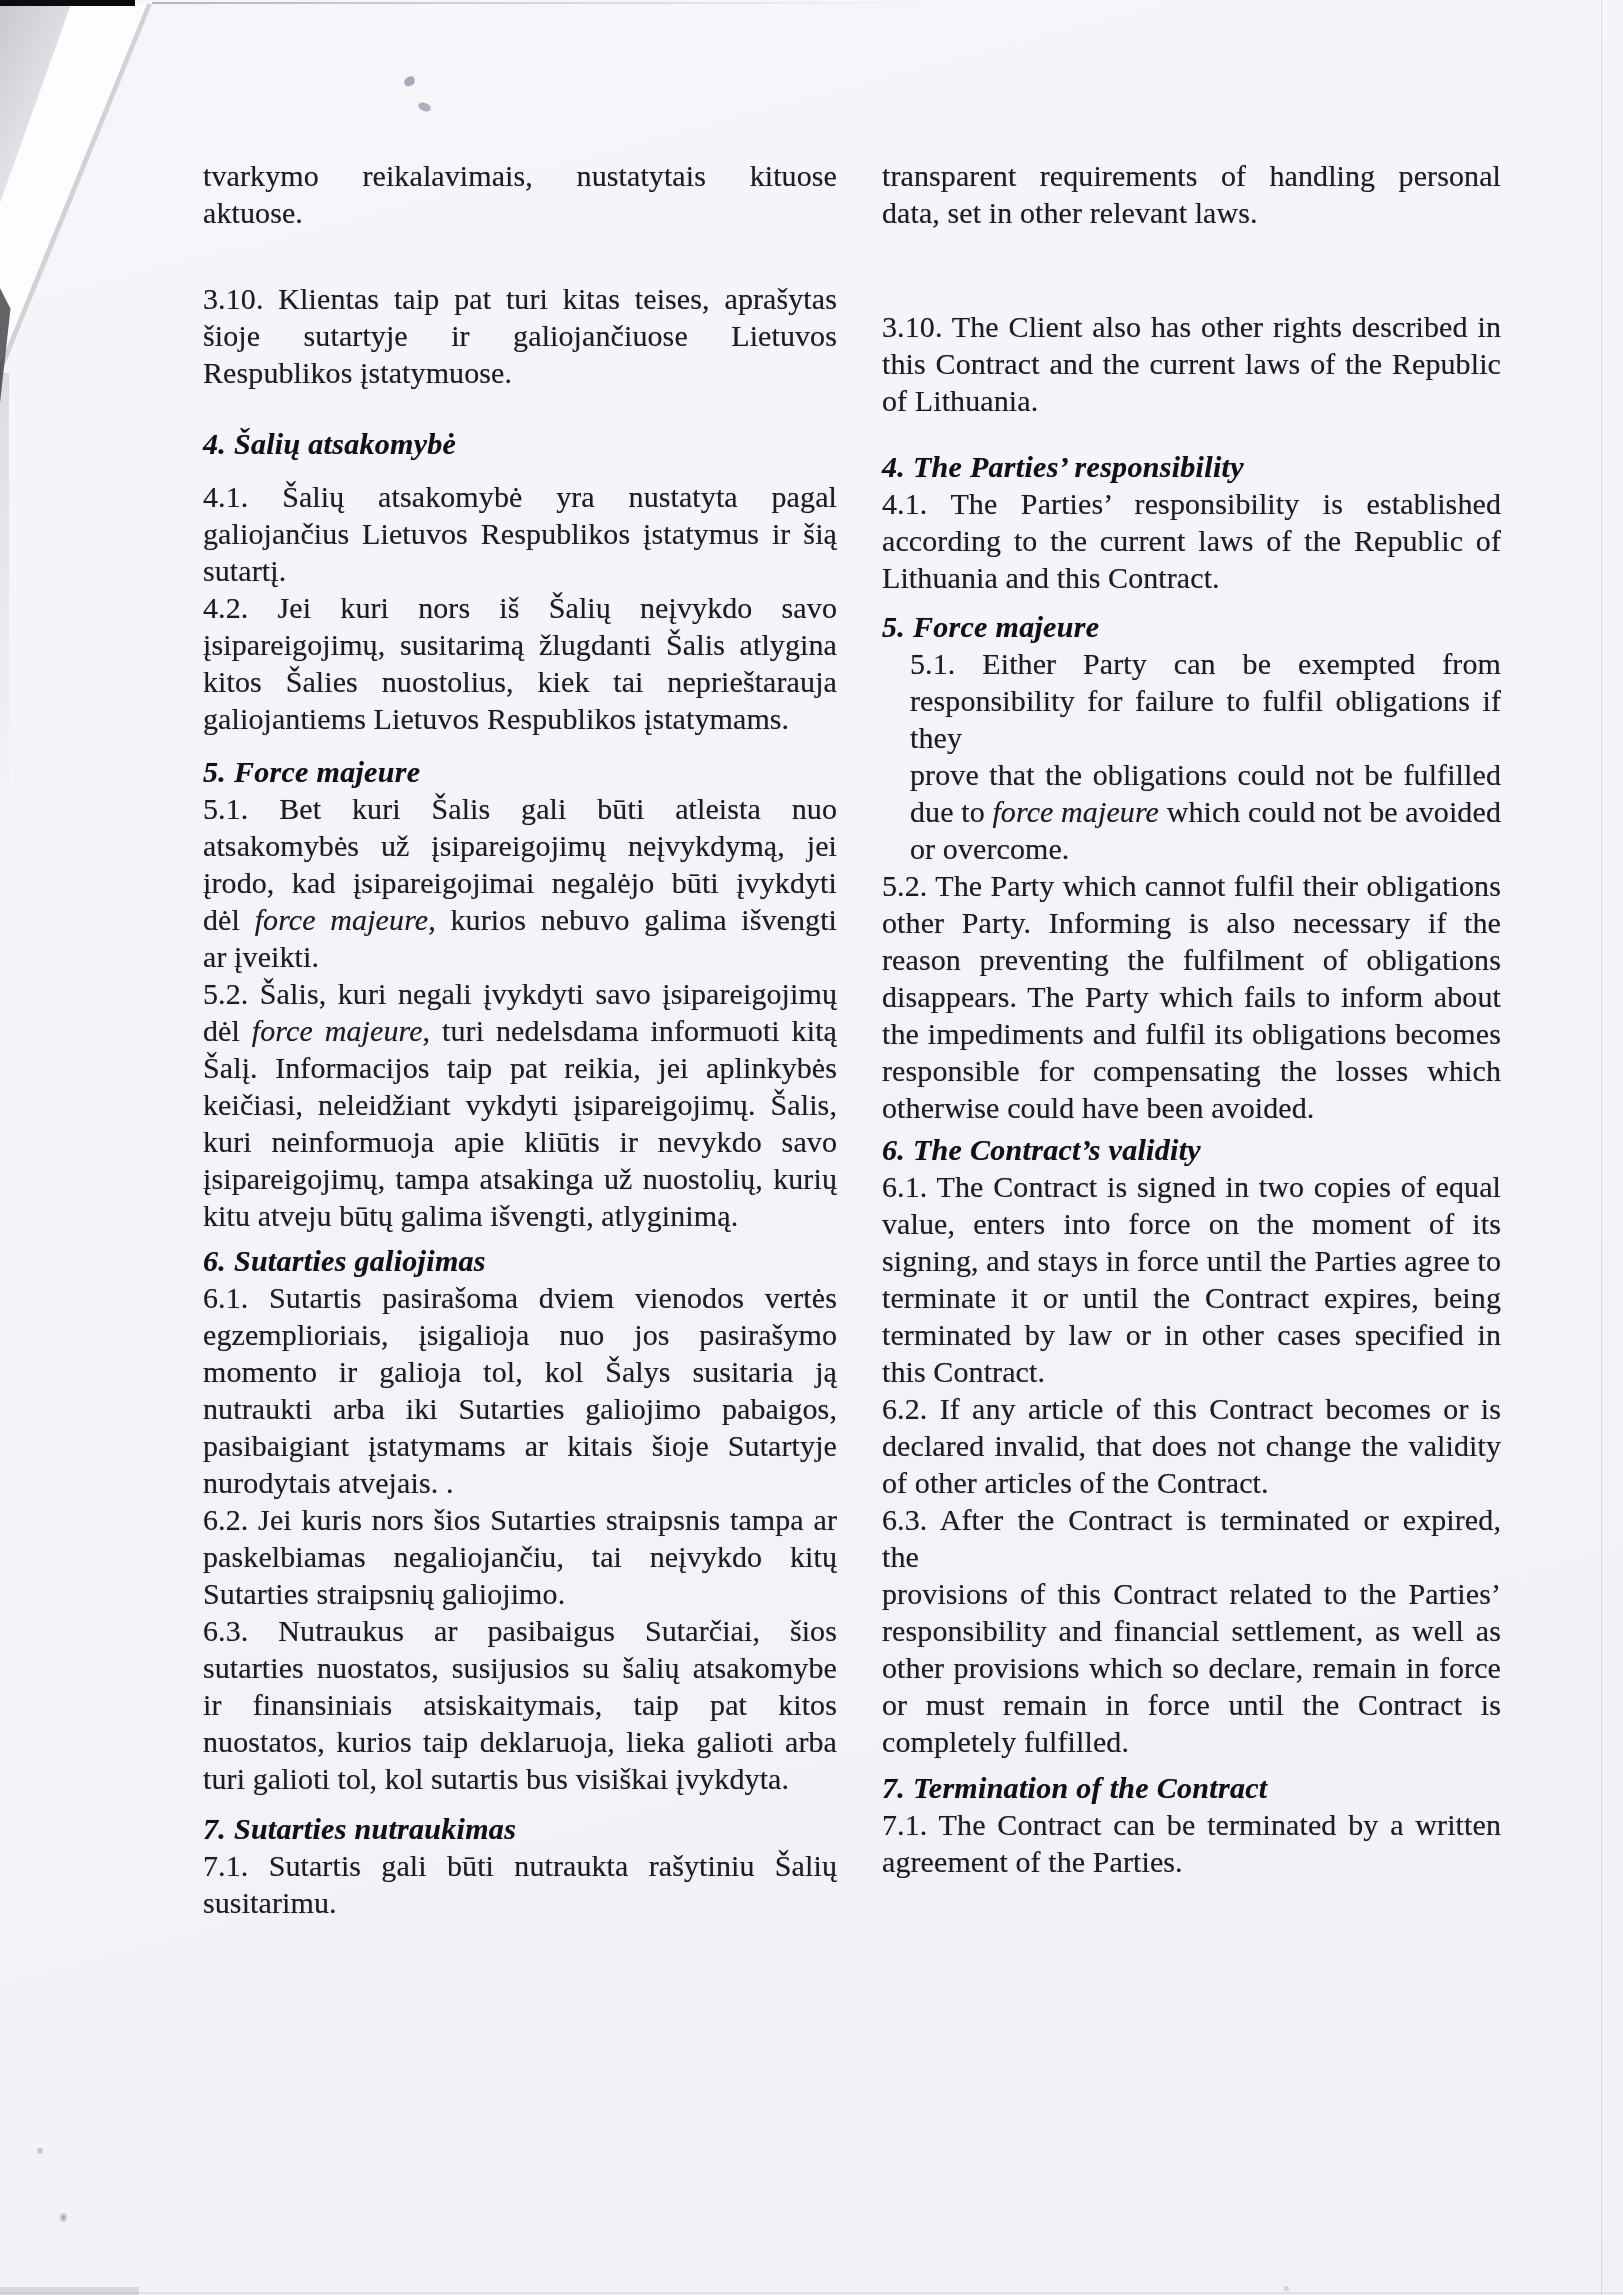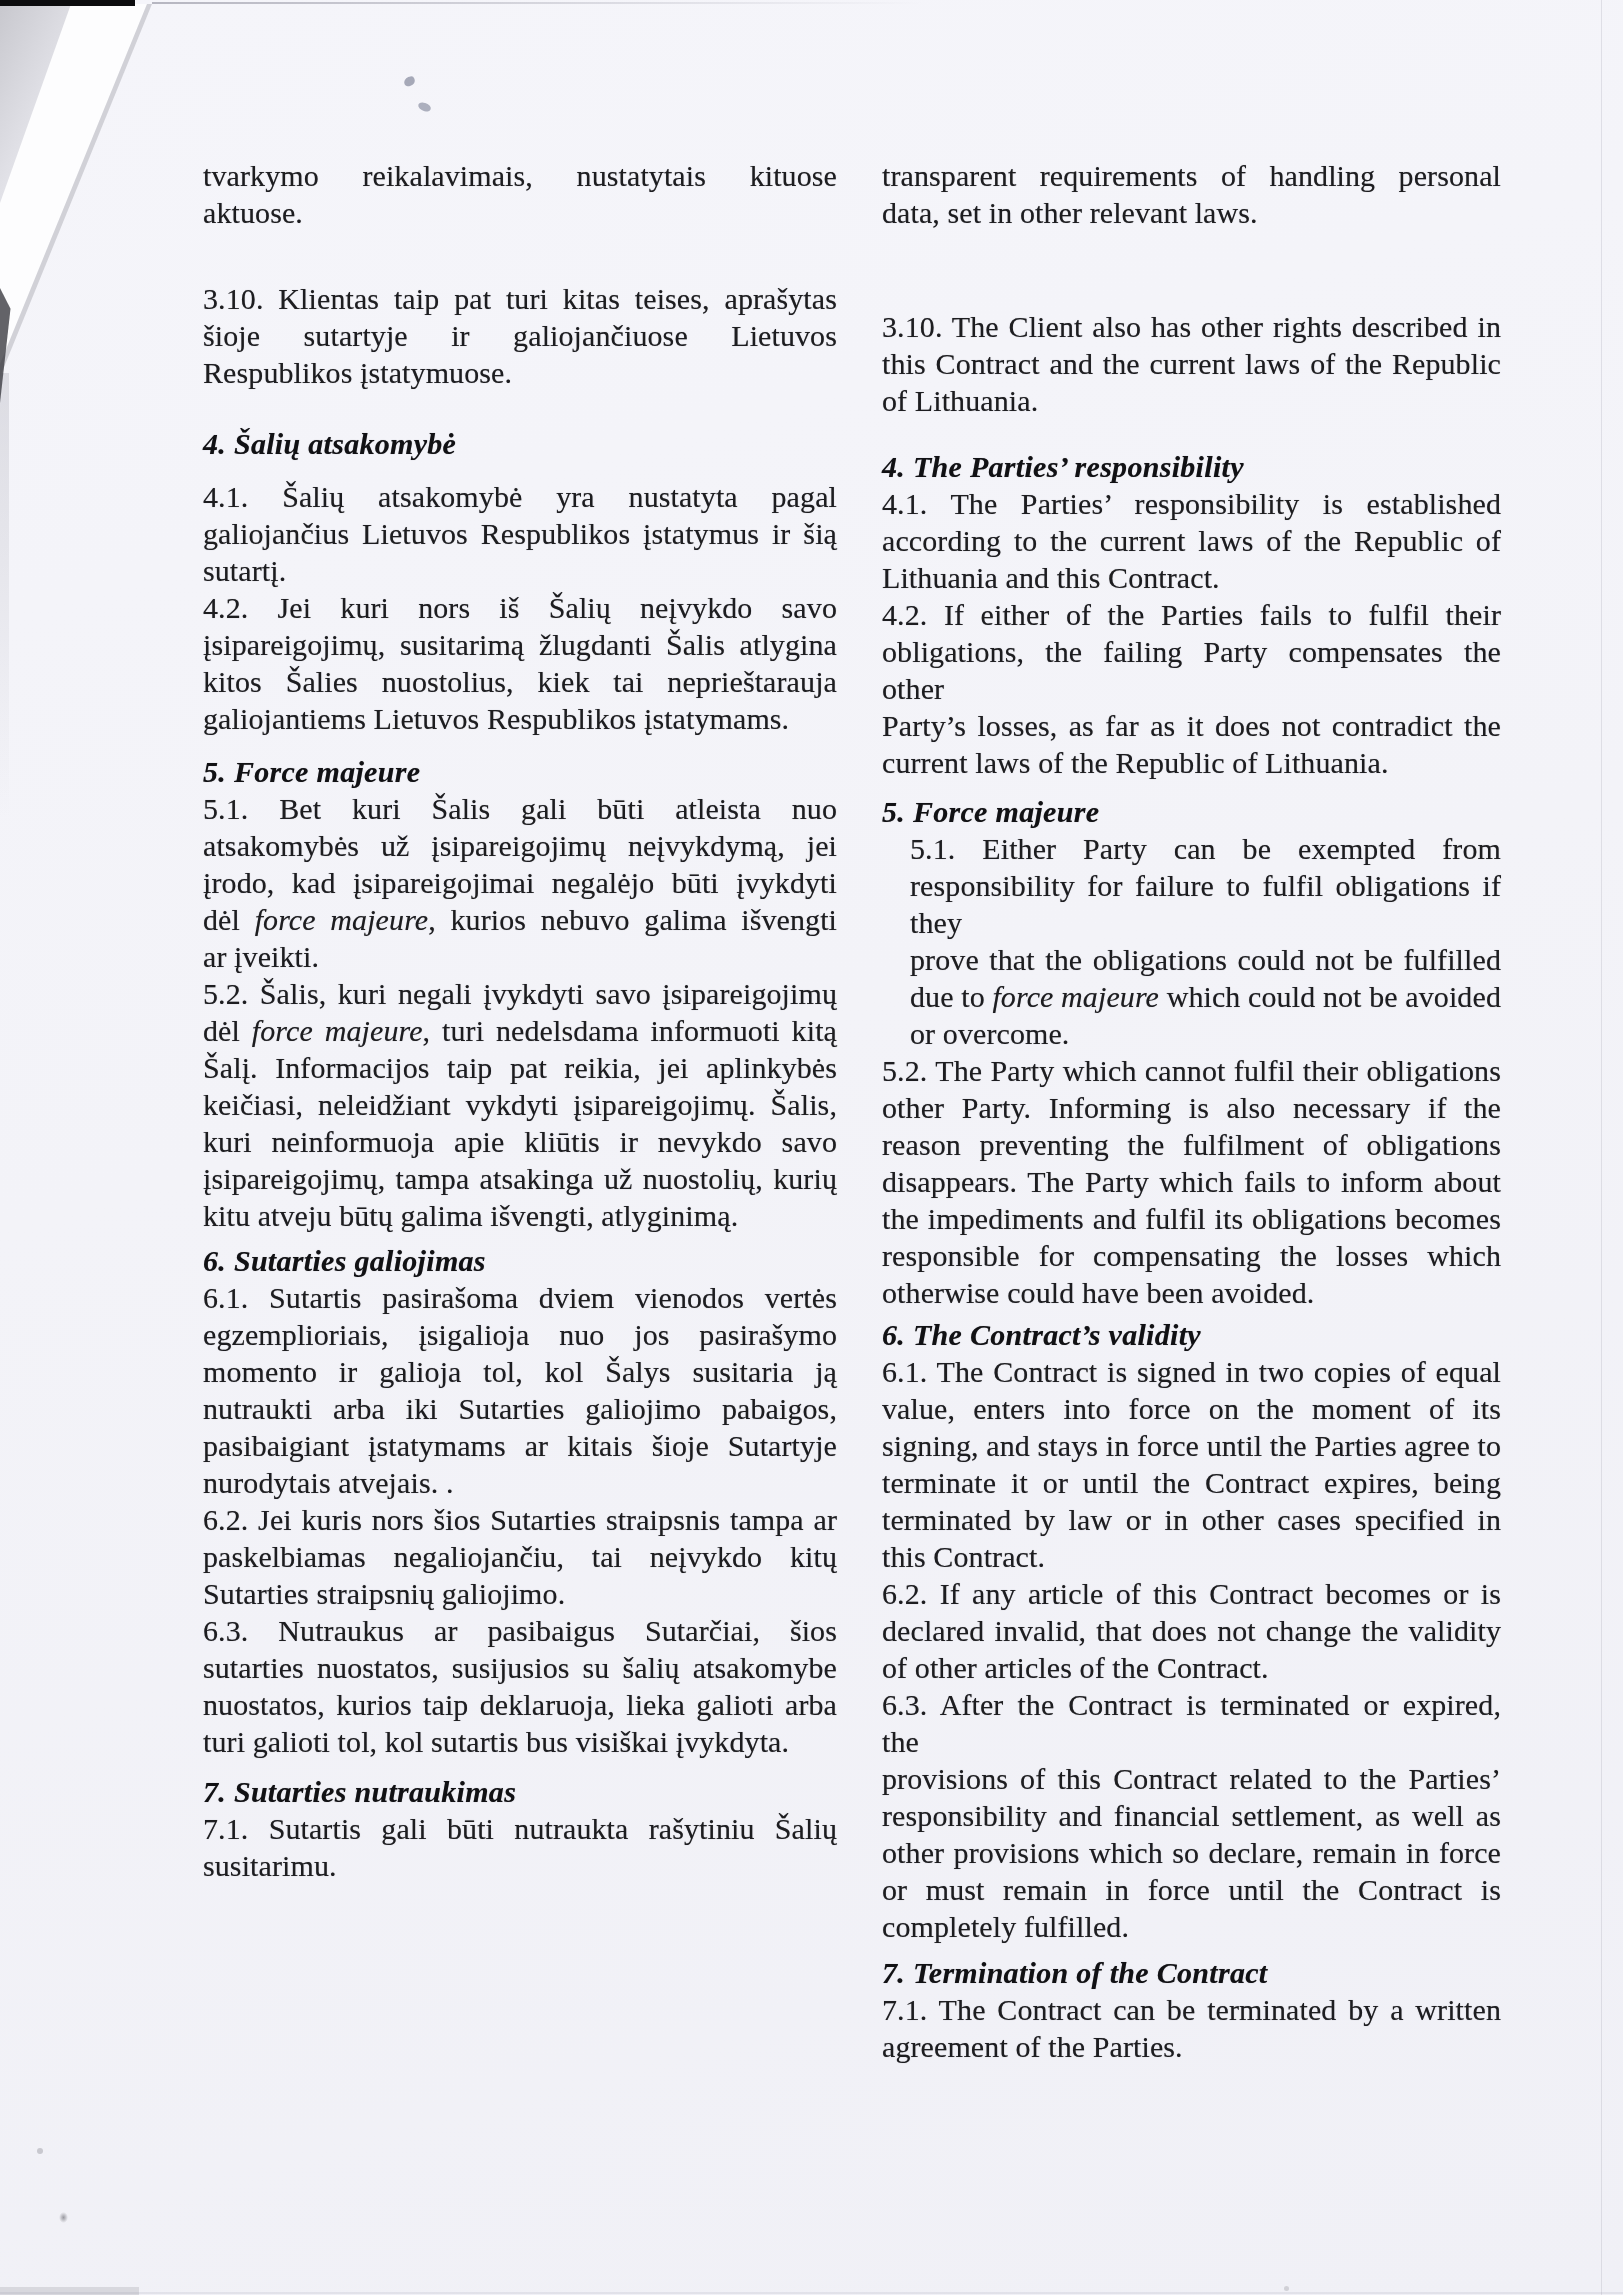--- a/index.html
+++ b/index.html
@@ -137,20 +137,21 @@
       <div class="line last">nurodytais atvejais. .</div>
     </div>
     <div class="block para" style="margin-top: 0px;">
       <div class="line">6.2. Jei kuris nors šios Sutarties straipsnis tampa ar</div>
       <div class="line">paskelbiamas negaliojančiu, tai neįvykdo kitų</div>
       <div class="line last">Sutarties straipsnių galiojimo.</div>
     </div>
     <div class="block para" style="margin-top: 0px;">
       <div class="line">6.3. Nutraukus ar pasibaigus Sutarčiai, šios</div>
       <div class="line">sutarties nuostatos, susijusios su šalių atsakomybe</div>
+      <div class="line">ir finansiniais atsiskaitymais, taip pat kitos</div>
       <div class="line">nuostatos, kurios taip deklaruoja, lieka galioti arba</div>
       <div class="line last">turi galioti tol, kol sutartis bus visiškai įvykdyta.</div>
     </div>
     <div class="block heading" style="margin-top: 13.7px;">
       <div class="line last">7. Sutarties nutraukimas</div>
     </div>
     <div class="block para" style="margin-top: 0px;">
       <div class="line">7.1. Sutartis gali būti nutraukta rašytiniu Šalių</div>
       <div class="line last">susitarimu.</div>
     </div>
@@ -165,26 +166,20 @@
       <div class="line">this Contract and the current laws of the Republic</div>
       <div class="line last">of Lithuania.</div>
     </div>
     <div class="block heading" style="margin-top: 29px;">
       <div class="line last">4. The Parties’ responsibility</div>
     </div>
     <div class="block para" style="margin-top: 0px;">
       <div class="line">4.1. The Parties’ responsibility is established</div>
       <div class="line">according to the current laws of the Republic of</div>
       <div class="line last">Lithuania and this Contract.</div>
-    </div>
-    <div class="block para" style="margin-top: 0px;">
-      <div class="line">4.2. If either of the Parties fails to fulfil their</div>
-      <div class="line">obligations, the failing Party compensates the other</div>
-      <div class="line">Party’s losses, as far as it does not contradict the</div>
-      <div class="line last">current laws of the Republic of Lithuania.</div>
     </div>
     <div class="block heading" style="margin-top: 12.4px;">
       <div class="line last">5. Force majeure</div>
     </div>
     <div class="block para" style="margin-top: 0px; margin-left: 28px;">
       <div class="line">5.1. Either Party can be exempted from</div>
       <div class="line">responsibility for failure to fulfil obligations if they</div>
       <div class="line">prove that the obligations could not be fulfilled</div>
       <div class="line">due to <i>force majeure</i> which could not be avoided</div>
       <div class="line last">or overcome.</div>

